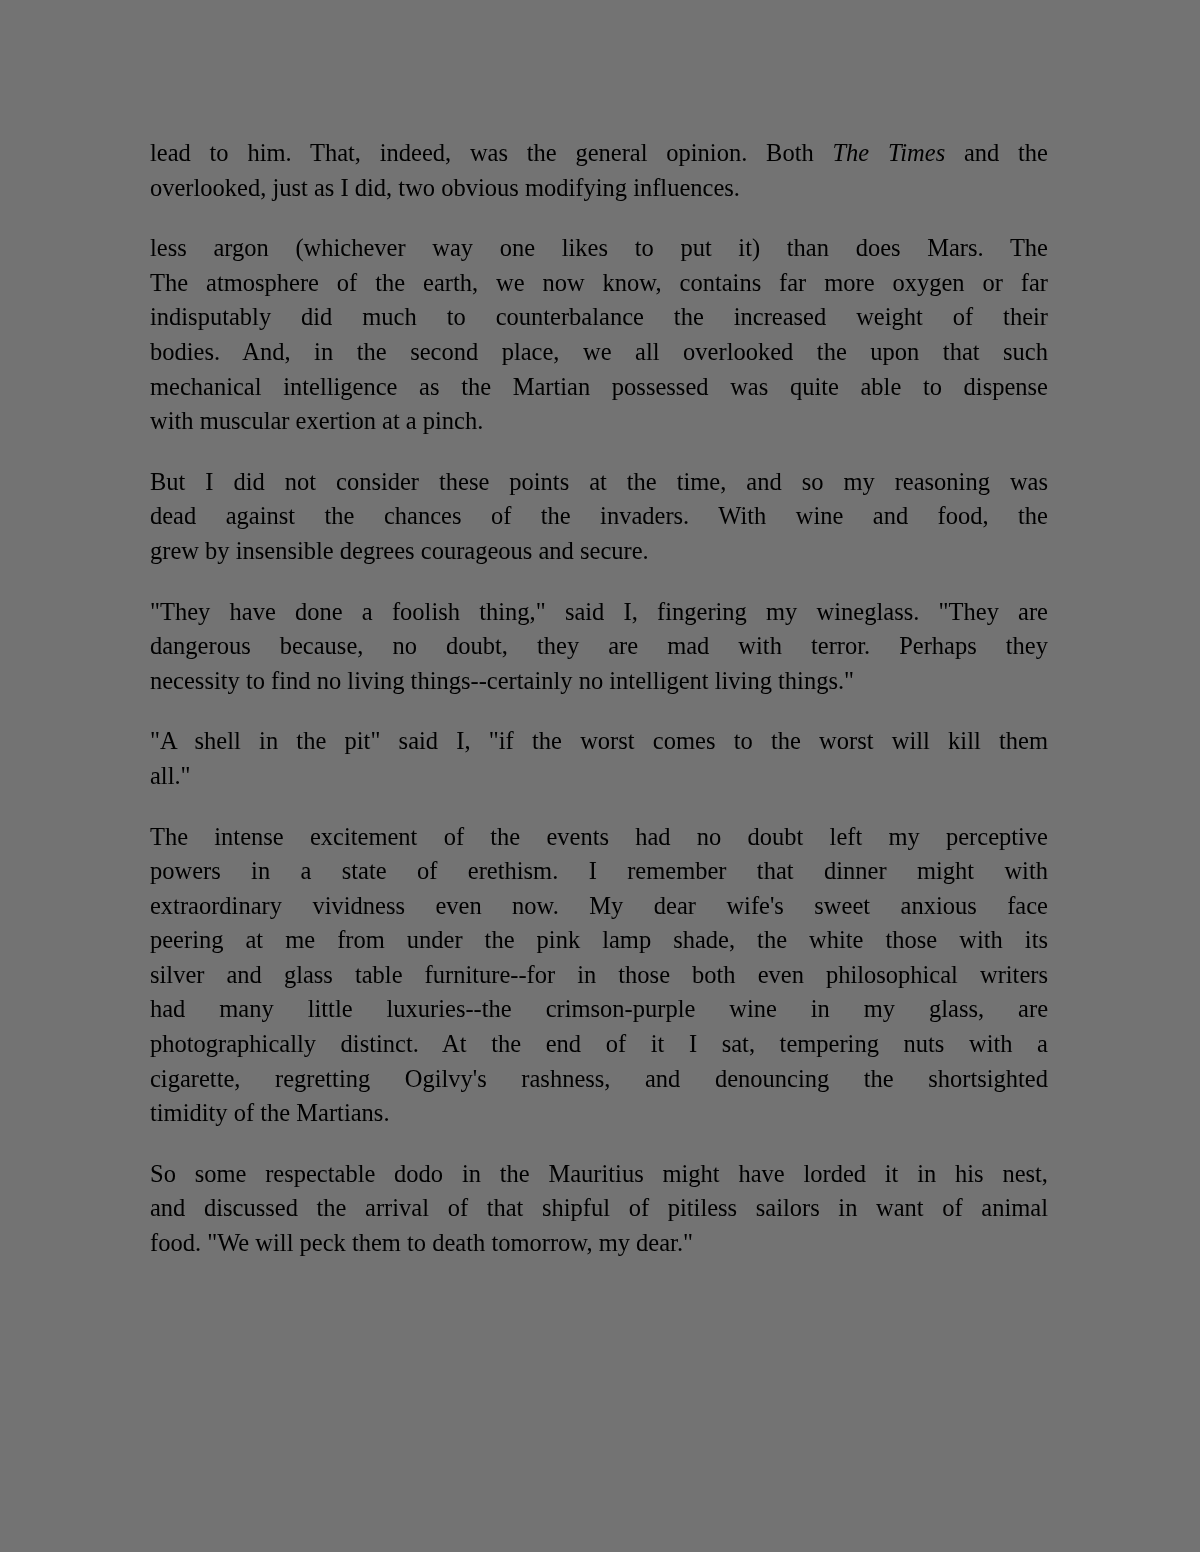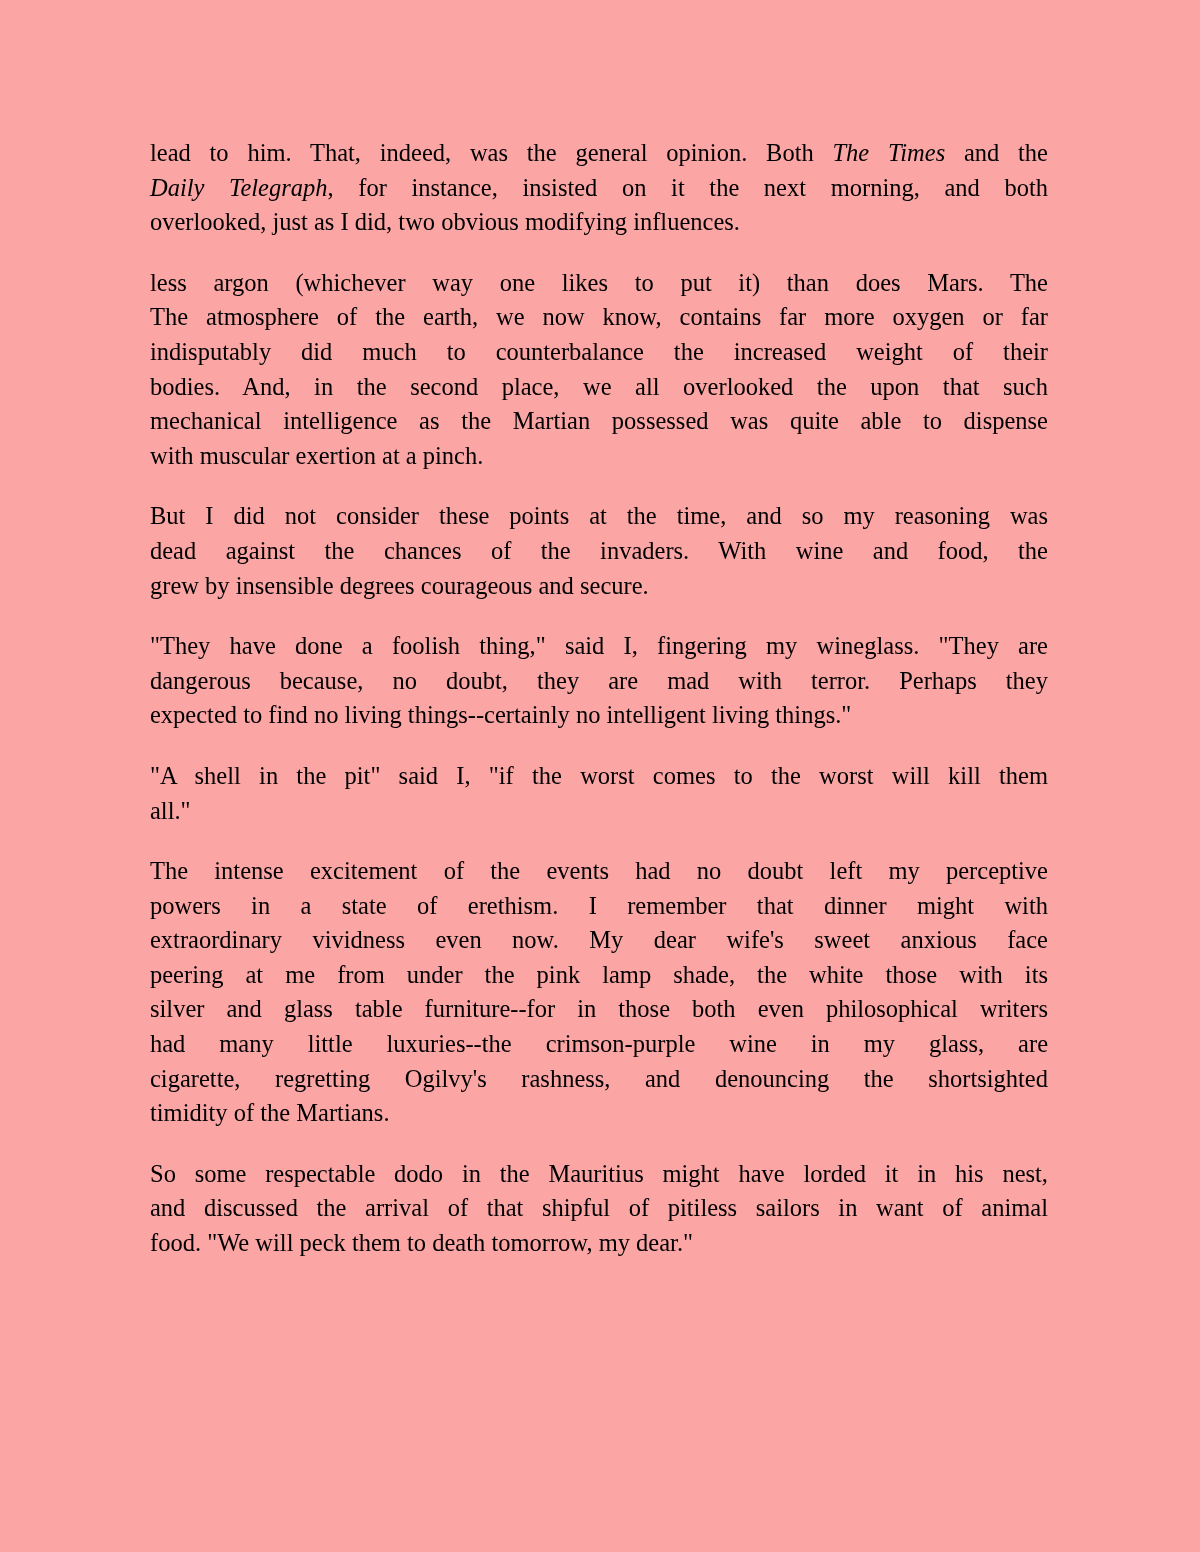--- a/index.html
+++ b/index.html
@@ -6,21 +6,21 @@
     margin: 0;
     padding: 0;
     width: 1200px;
     height: 1552px;
     background: #ffffff;
   }
   .page {
     position: relative;
     width: 1200px;
     height: 1552px;
-    background: #fca5a5;
+    background: #737373;
     overflow: hidden;
     font-family: "Liberation Serif", "DejaVu Serif", serif;
   }
   .text-block {
     position: absolute;
     left: 150px;
     top: 136px;
     width: 898px;
     color: #000000;
   }
@@ -42,52 +42,52 @@
     font-style: italic;
   }
 </style>
 </head>
 <body style="background: rgb(255, 255, 255);">
 
 <div class="page">
   <div class="text-block" style="color: rgb(0, 0, 0);">
       <div class="paragraph">
         <div class="line"><span>lead to him. That, indeed, was the general opinion. Both </span><span class="italic">The Times</span><span> and the</span></div>
-        <div class="line"><span class="italic">Daily Telegraph</span><span>, for instance, insisted on it the next morning, and both</span></div>
         <div class="line last"><span>overlooked, just as I did, two obvious modifying influences.</span></div>
       </div>
       <div class="paragraph">
         <div class="line"><span>less argon (whichever way one likes to put it) than does Mars. The</span></div>
         <div class="line"><span>The atmosphere of the earth, we now know, contains far more oxygen or far</span></div>
         <div class="line"><span>indisputably did much to counterbalance the increased weight of their</span></div>
         <div class="line"><span>bodies. And, in the second place, we all overlooked the upon that such</span></div>
         <div class="line"><span>mechanical intelligence as the Martian possessed was quite able to dispense</span></div>
         <div class="line last"><span>with muscular exertion at a pinch.</span></div>
       </div>
       <div class="paragraph">
         <div class="line"><span>But I did not consider these points at the time, and so my reasoning was</span></div>
         <div class="line"><span>dead against the chances of the invaders. With wine and food, the</span></div>
         <div class="line last"><span>grew by insensible degrees courageous and secure.</span></div>
       </div>
       <div class="paragraph">
         <div class="line"><span>"They have done a foolish thing," said I, fingering my wineglass. "They are</span></div>
         <div class="line"><span>dangerous because, no doubt, they are mad with terror. Perhaps they</span></div>
-        <div class="line last"><span>expected to find no living things--certainly no intelligent living things."</span></div>
+        <div class="line last"><span>necessity to find no living things--certainly no intelligent living things."</span></div>
       </div>
       <div class="paragraph">
         <div class="line"><span>"A shell in the pit" said I, "if the worst comes to the worst will kill them</span></div>
         <div class="line last"><span>all."</span></div>
       </div>
       <div class="paragraph">
         <div class="line"><span>The intense excitement of the events had no doubt left my perceptive</span></div>
         <div class="line"><span>powers in a state of erethism. I remember that dinner might with</span></div>
         <div class="line"><span>extraordinary vividness even now. My dear wife's sweet anxious face</span></div>
         <div class="line"><span>peering at me from under the pink lamp shade, the white those with its</span></div>
         <div class="line"><span>silver and glass table furniture--for in those both even philosophical writers</span></div>
         <div class="line"><span>had many little luxuries--the crimson-purple wine in my glass, are</span></div>
+        <div class="line"><span>photographically distinct. At the end of it I sat, tempering nuts with a</span></div>
         <div class="line"><span>cigarette, regretting Ogilvy's rashness, and denouncing the shortsighted</span></div>
         <div class="line last"><span>timidity of the Martians.</span></div>
       </div>
       <div class="paragraph">
         <div class="line"><span>So some respectable dodo in the Mauritius might have lorded it in his nest,</span></div>
         <div class="line"><span>and discussed the arrival of that shipful of pitiless sailors in want of animal</span></div>
         <div class="line last"><span>food. "We will peck them to death tomorrow, my dear."</span></div>
       </div>
     </div>
 </div>

